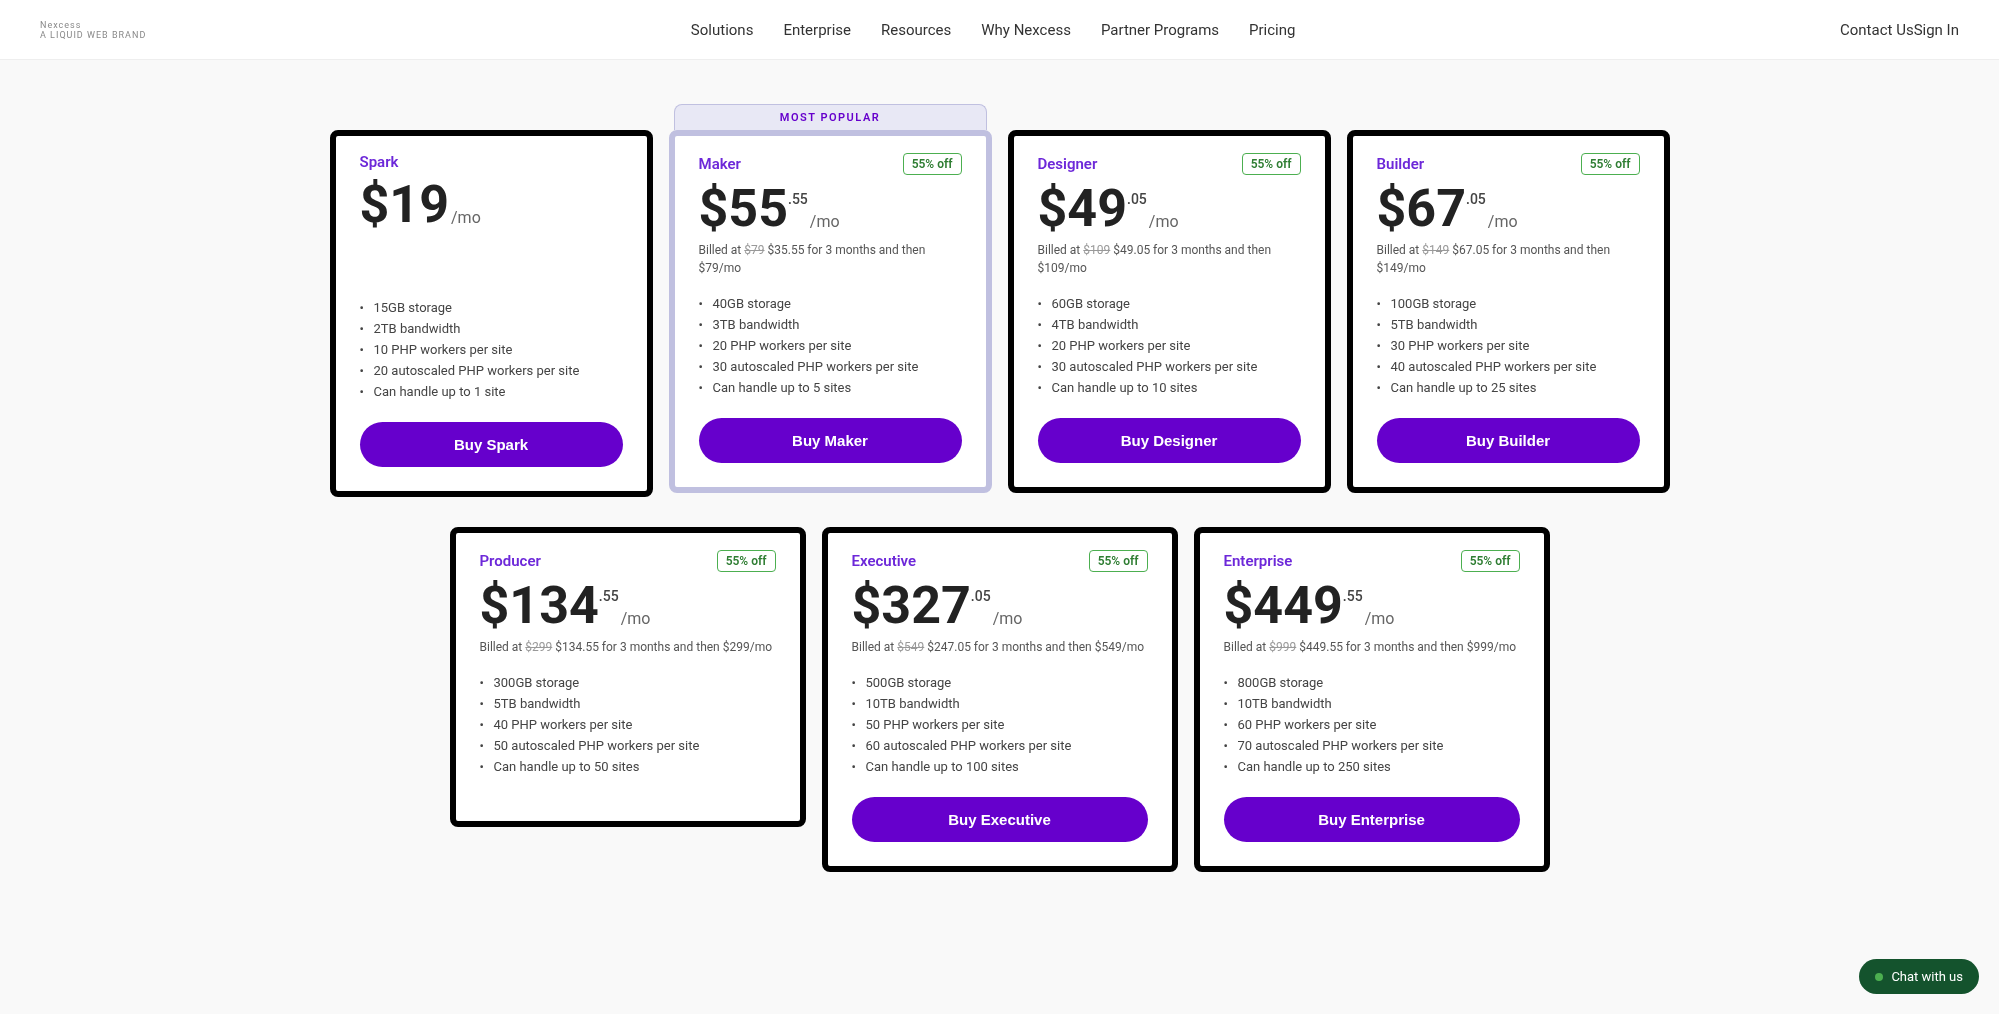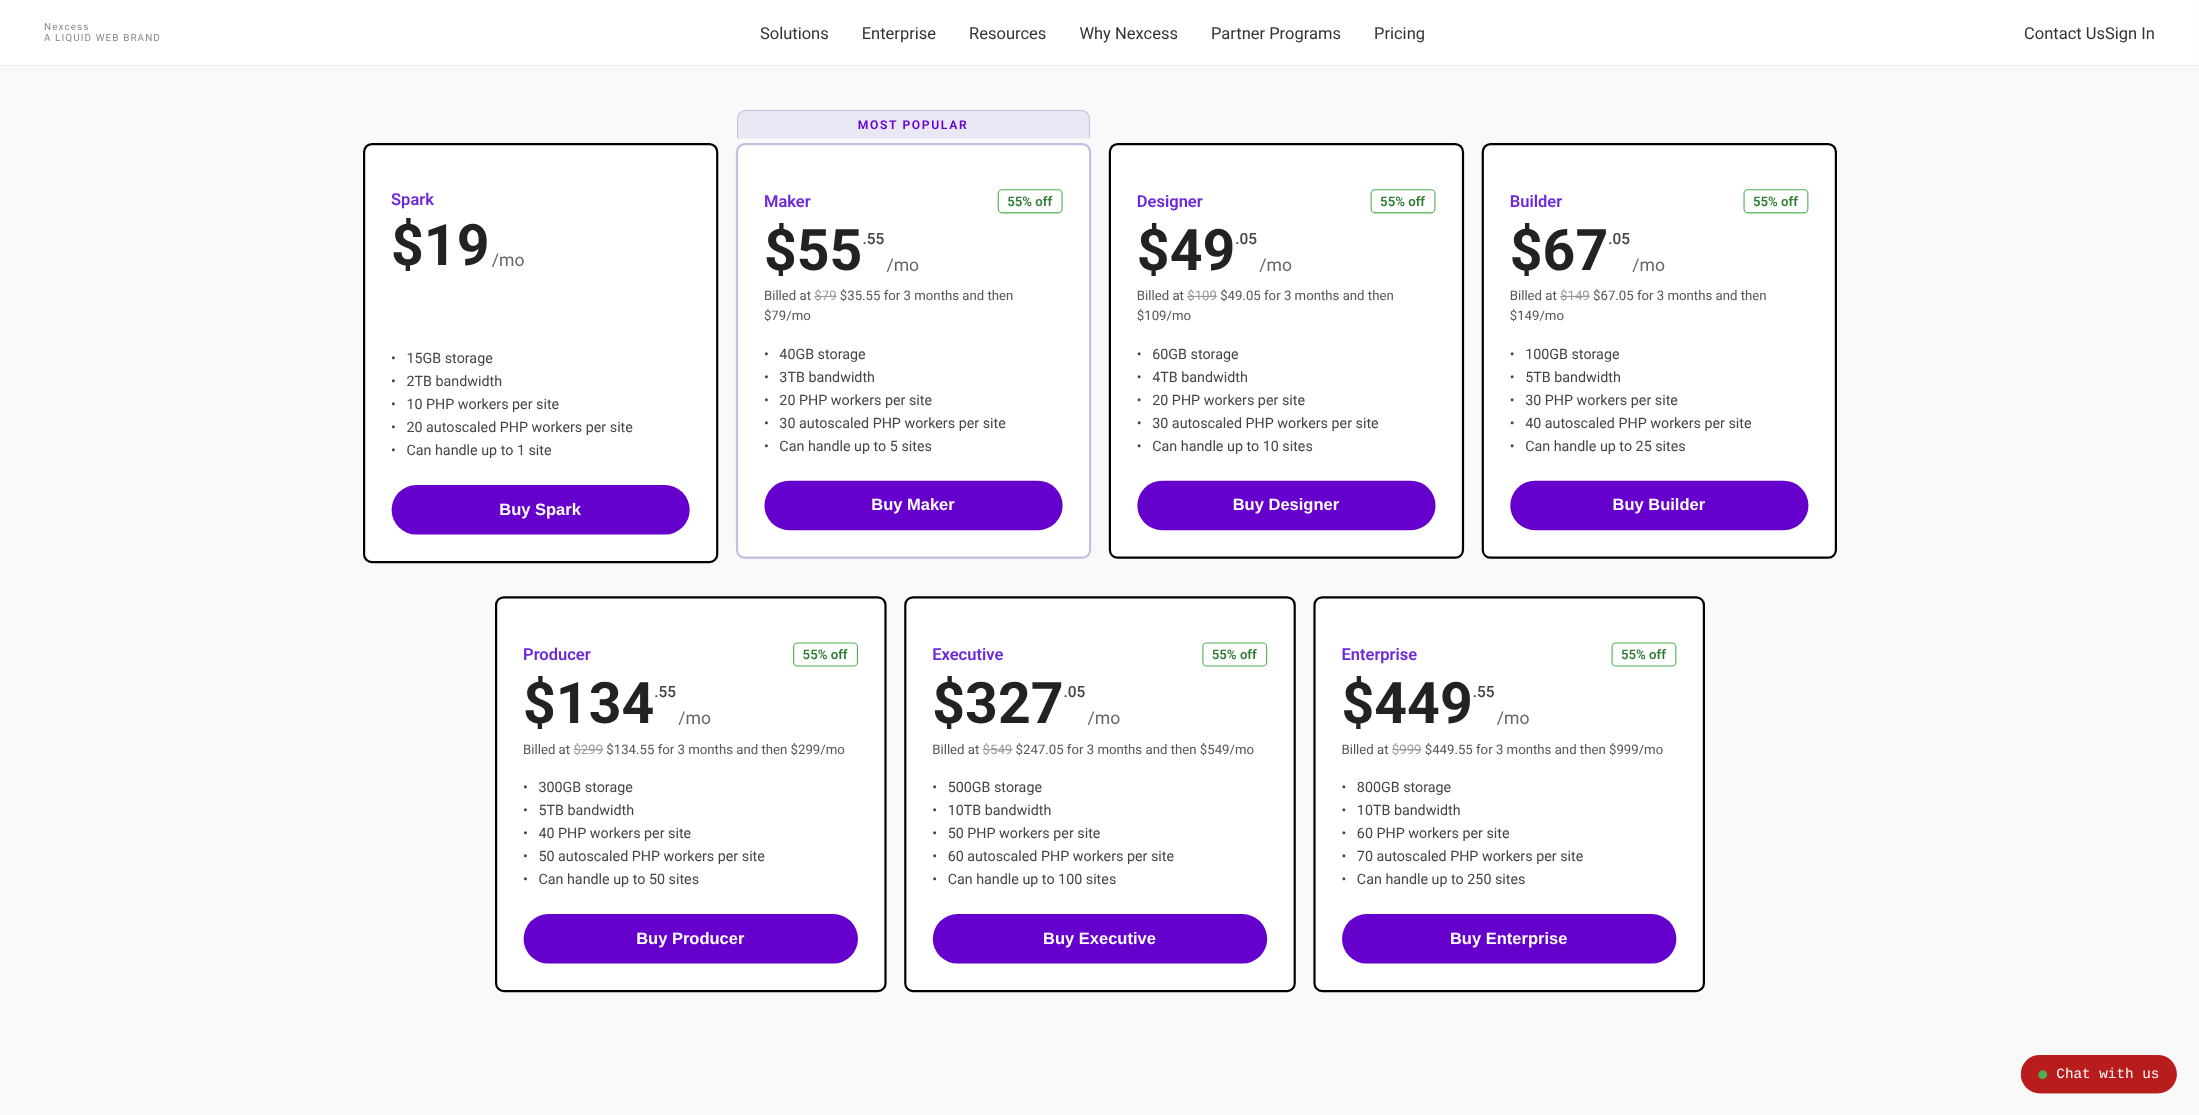--- a/index.html
+++ b/index.html
@@ -24,23 +24,23 @@
 
     
     main { max-width: 1400px; margin: 0 auto; padding: 20px 30px 60px; }
 
     
     .pricing-row { display: flex; gap: 16px; margin-bottom: 30px; align-items: flex-start; }
 
     
     .plan-card {
       background: #fff;
-      border: 2px solid #000000;
+      border: 6px solid #000000;
       border-radius: 8px;
-      padding: 40px 24px 24px;
+      padding: 17px 24px 24px;
       flex: 1;
       position: relative;
       min-width: 0;
     }
     .plan-card.popular {
       border-color: #c0c0e0;
     }
 
     .most-popular-banner {
       position: absolute;
@@ -100,30 +100,29 @@
       margin-top: auto;
     }
 
     
 
     
     .chat-widget {
       position: fixed;
       bottom: 20px;
       right: 20px;
-      background: #b91c1c;
+      background: #14532d;
       color: #fff;
       padding: 10px 16px;
       border-radius: 24px;
       font-size: 13px;
       display: flex;
       align-items: center;
       gap: 8px;
       cursor: pointer;
-      font-family: Liberation Mono, monospace;
     }
     .chat-dot { width: 8px; height: 8px; border-radius: 50%; background: #4caf50; }
   </style>
 </head>
 <body>
 
 <nav>
   <div>
     <div class="nav-logo">
       <span>Nexcess</span>
@@ -254,21 +253,20 @@
       <p class="billing-note">
         Billed at <s>$299</s> $134.55 for 3 months and then $299/mo
       </p>
       <ul class="features">
         <li>300GB storage</li>
         <li>5TB bandwidth</li>
         <li>40 PHP workers per site</li>
         <li>50 autoscaled PHP workers per site</li>
         <li>Can handle up to 50 sites</li>
       </ul>
-      <button class="buy-btn">Buy Producer</button>
     </div>
 
     <div class="plan-card">
       <div class="plan-header">
         <span class="plan-name">Executive</span>
         <span class="discount-badge">55% off</span>
       </div>
       <div class="plan-price">
         <span class="price-dollar">$327</span>
         <span class="price-sup">.05</span>

